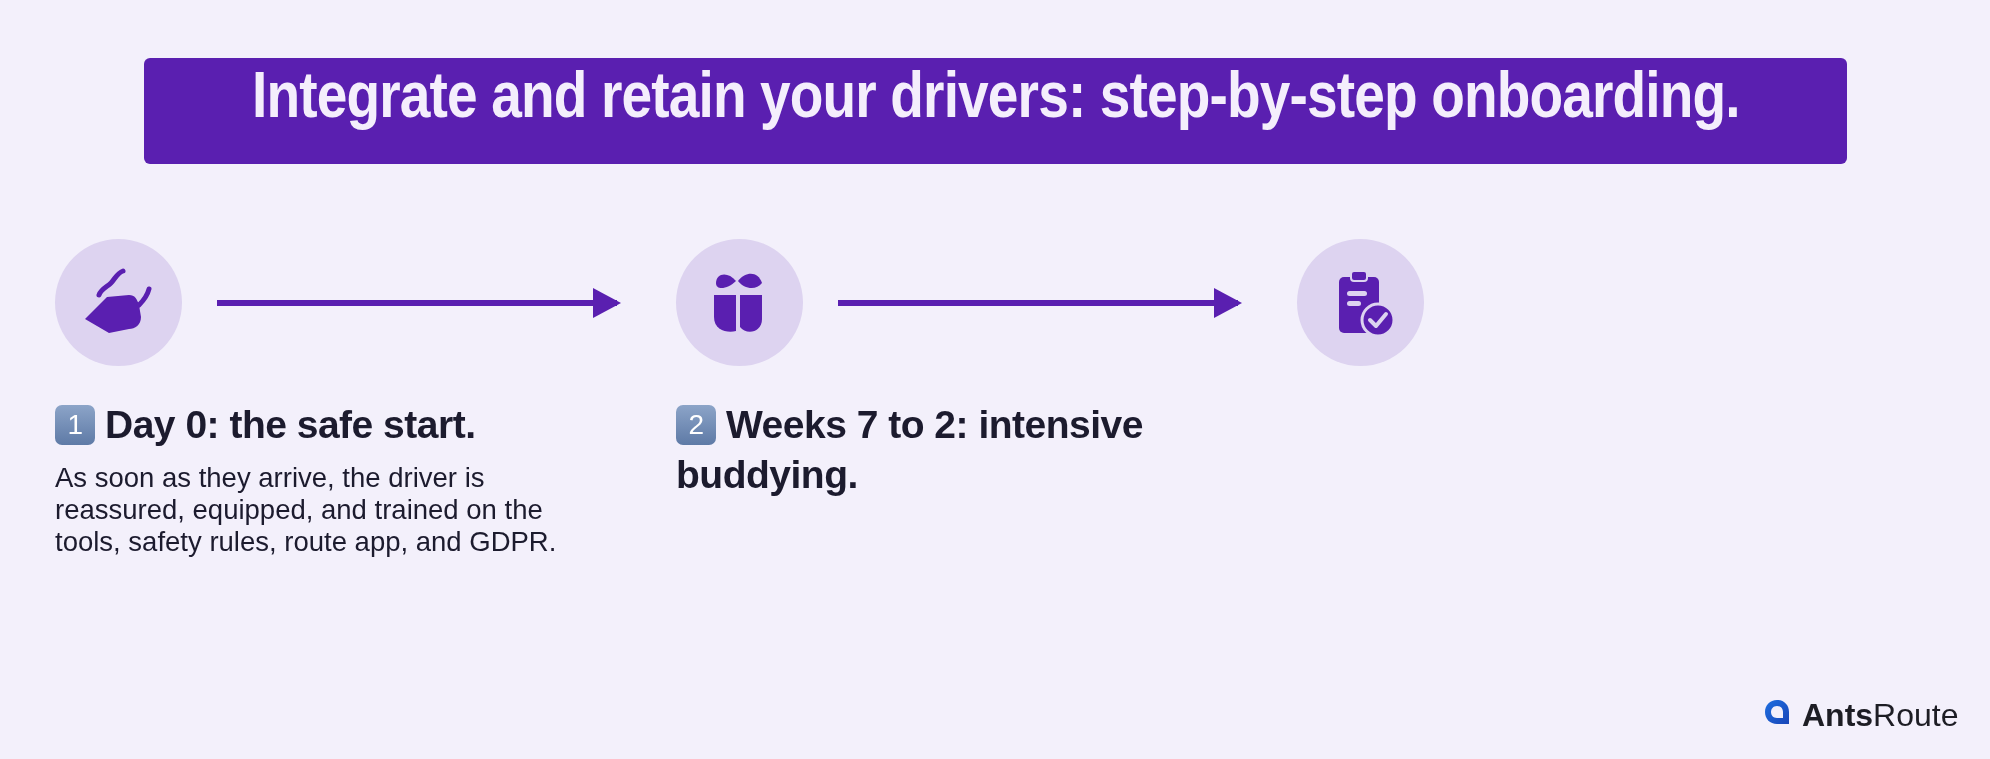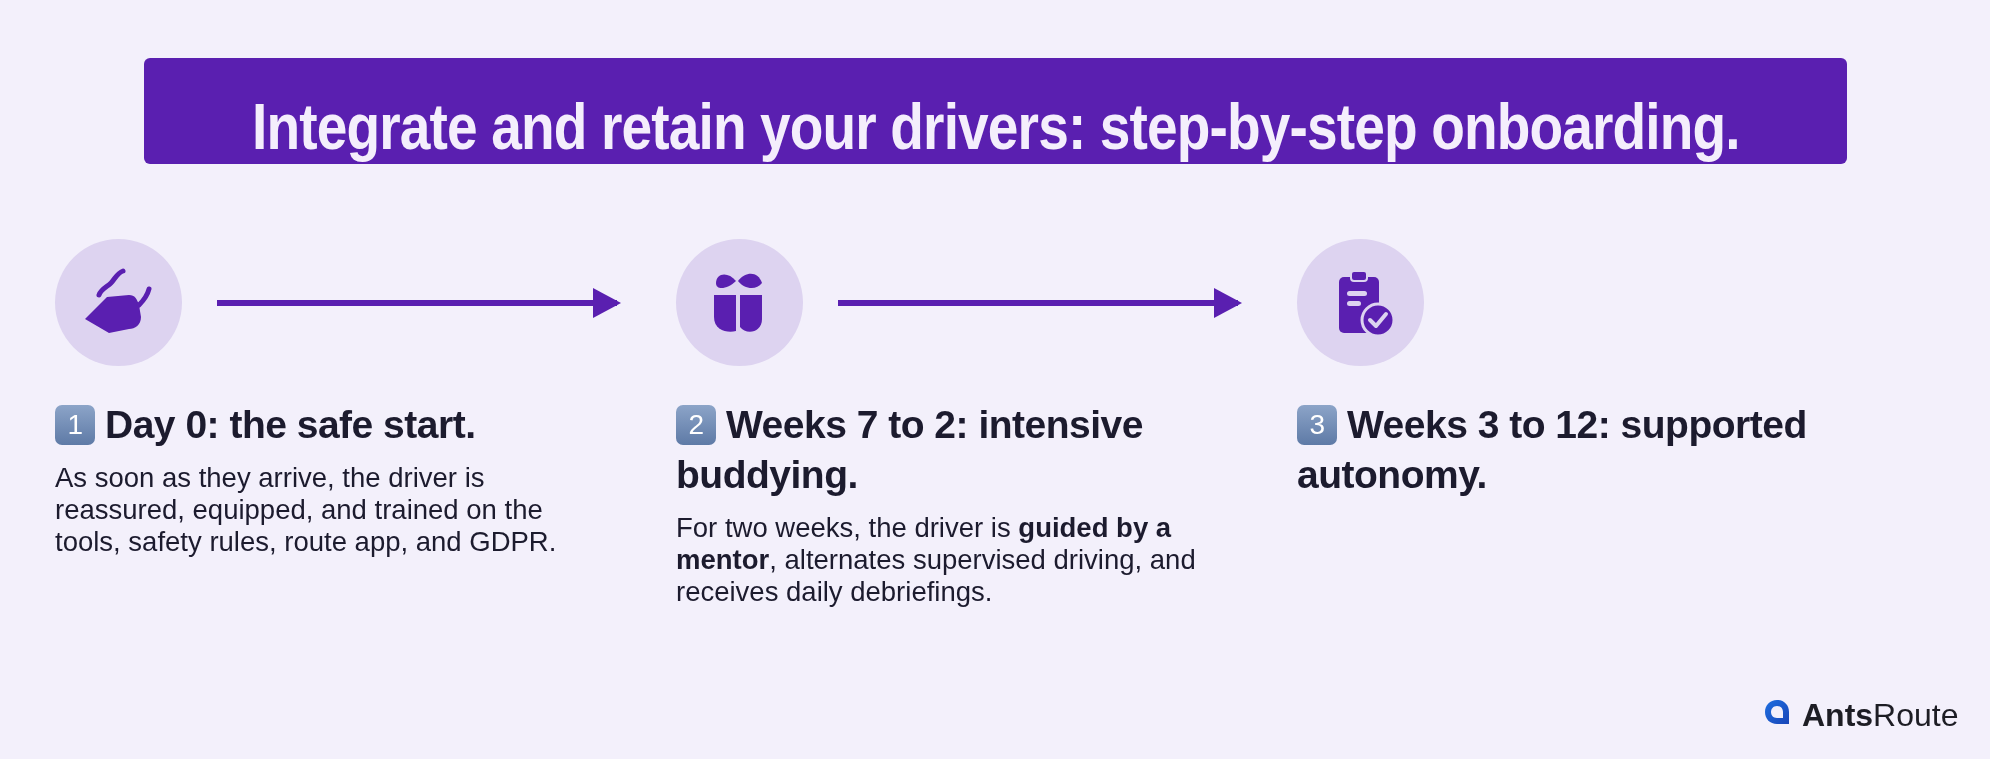--- a/index.html
+++ b/index.html
@@ -1,17 +1,17 @@
 <!DOCTYPE html>
 <html><head>
 <meta charset="utf-8">
 <style>
   html,body{margin:0;padding:0;}
   body{width:1990px;height:759px;background:#f3f0fb;position:relative;overflow:hidden;font-family:"Liberation Sans",sans-serif;color:#1c1b2e;}
-  .banner{position:absolute;left:144px;top:58px;width:1703px;height:106px;background:#5a1fb0;border-radius:6px;display:flex;align-items:flex-end;justify-content:center;}
+  .banner{position:absolute;left:144px;top:58px;width:1703px;height:106px;background:#5a1fb0;border-radius:6px;display:flex;align-items:flex-start;justify-content:center;}
   .banner h1{margin:0;color:#f4eefc;font-family:"Liberation Sans",sans-serif;font-weight:700;font-size:64px;letter-spacing:-1px;transform:scaleX(0.86);white-space:nowrap;}
   .circle{position:absolute;width:127px;height:127px;border-radius:50%;background:#ddd3f0;display:flex;align-items:center;justify-content:center;}
   .arrow{position:absolute;height:6px;background:#5a1fb0;}
   .arrow::after{content:"";position:absolute;right:-4px;top:-12px;border-left:28px solid #5a1fb0;border-top:15px solid transparent;border-bottom:15px solid transparent;}
   .step{position:absolute;top:400px;width:560px;}
   .step h2{margin:0 0 12px 0;font-size:39px;line-height:50px;font-weight:700;color:#1c1b2e;letter-spacing:-0.5px;}
   .badge{display:inline-block;width:40px;height:40px;border-radius:7px;background:linear-gradient(#8ca4c8,#5e7aa6);color:#fff;font-size:28px;line-height:40px;text-align:center;vertical-align:4px;margin-right:10px;font-weight:400;}
   .step p{margin:0;font-size:27.5px;line-height:32px;color:#1c1b2e;}
   .step p b{font-weight:700;}
   .logo{position:absolute;left:1762px;top:697px;display:flex;}
@@ -55,25 +55,23 @@
   </svg>
 </div>
 
 <div class="step" style="left:55px;">
   <h2><span class="badge">1</span><span>Day 0: the safe start.</span></h2>
   <p>As soon as they arrive, the driver is reassured, equipped, and trained on the tools, safety rules, route app, and GDPR.</p>
 </div>
 
 <div class="step" style="left:676px;">
   <h2><span class="badge">2</span><span>Weeks 7 to 2: intensive buddying.</span></h2>
-  <p><span>For two weeks, the driver is </span><b>guided by a mentor</b><span>, alternates supervised driving, and receives daily debriefings.</span></p>
 </div>
 
 <div class="step" style="left:1297px;width:580px;">
-  <h2><span class="badge">3</span><span>Weeks 3 to 12: supported autonomy.</span></h2>
 </div>
 
 <div class="logo">
   <svg width="30" height="30" viewBox="0 0 30 30">
     <defs>
         <linearGradient id="lg" x1="0" y1="0" x2="1" y2="1">
           <stop offset="0" stop-color="#1f6fe0"></stop>
           <stop offset="1" stop-color="#1846b8"></stop>
         </linearGradient>
       </defs>

